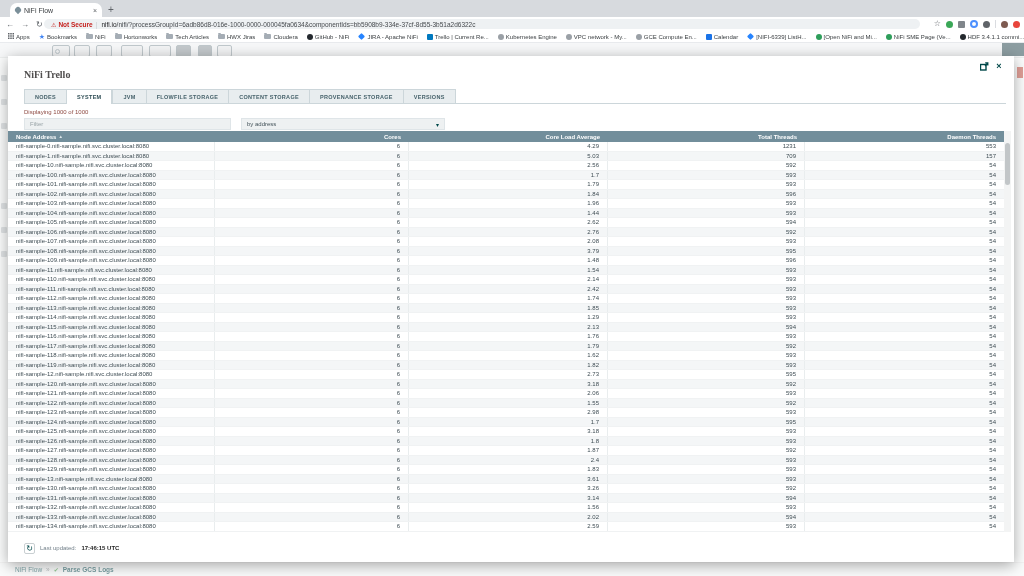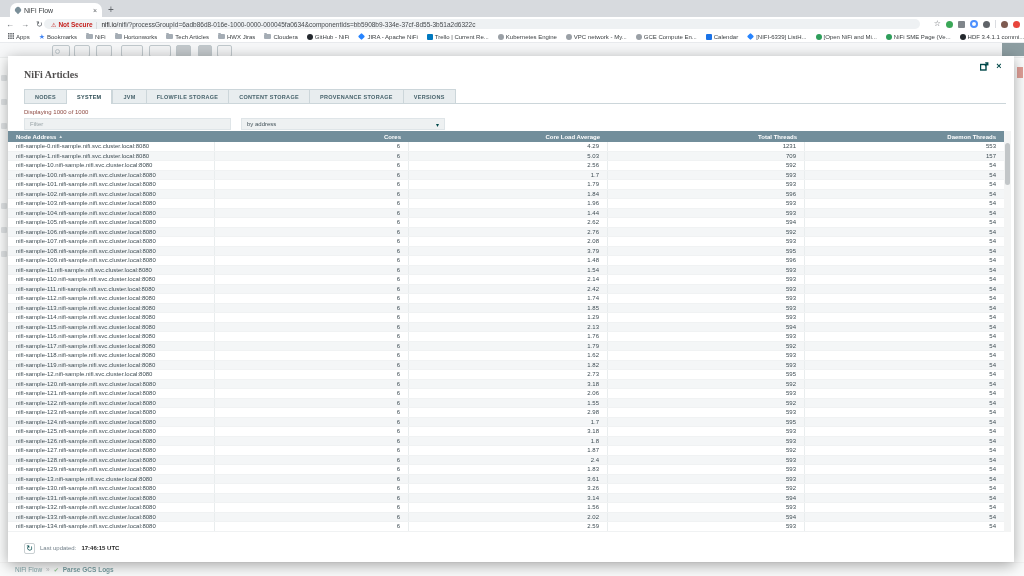--- a/index.html
+++ b/index.html
@@ -243,21 +243,21 @@
   <div class="breadcrumbs">
     <span class="crumb-root">NiFi Flow</span>
     <span class="crumb-sep">»</span>
     <span class="crumb-check">✔</span>
     <span class="crumb-current">Parse GCS Logs</span>
   </div>
   <div class="glass"></div>
 </div>
 
 <div class="dialog">
-  <div class="dlg-title">NiFi Articles</div>
+  <div class="dlg-title">NiFi Trello</div>
   <div class="dlg-actions">
     <span class="dlg-act">
       <svg width="9" height="9" viewBox="0 0 9 9">
           <rect x="0.5" y="2.5" width="5.5" height="5.5" fill="none" stroke="#004849" stroke-width="1.4"></rect>
           <path d="M5 4 L8 1 M5.2 0.8 h2.6 v2.6" stroke="#004849" stroke-width="1.3" fill="none"></path>
         </svg>
     </span>
     <span class="dlg-act dlg-close">×</span>
   </div>
   <div class="tabs-row">

